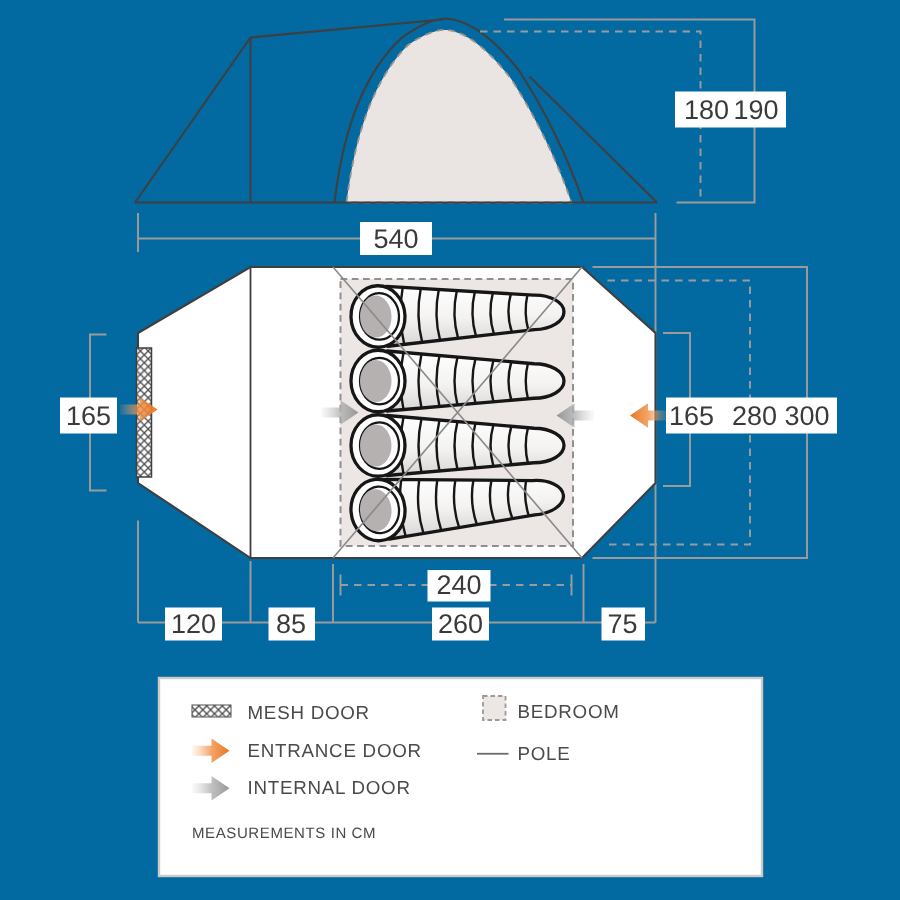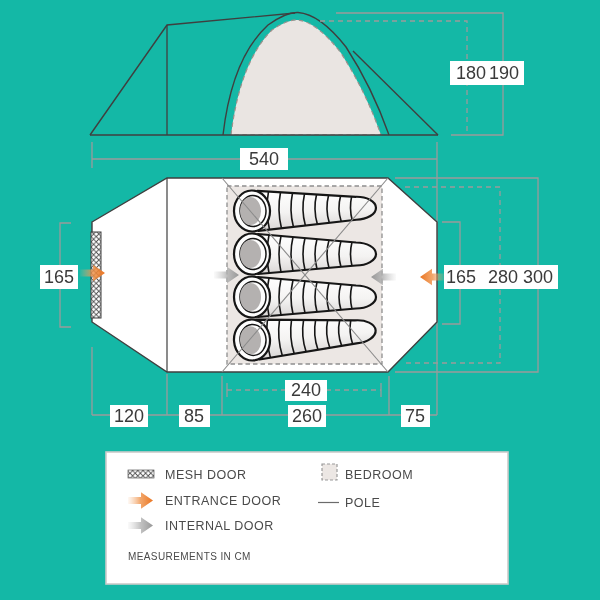--- a/index.html
+++ b/index.html
@@ -1,16 +1,16 @@
 <!DOCTYPE html>
 <html><head>
 <meta charset="utf-8">
 <style>
   html,body{margin:0;padding:0;background:#ffffff;}
-  .stage{width:600px;height:600px;position:relative;background:#14b8a6;font-family:"Liberation Sans",sans-serif;}
+  .stage{width:600px;height:600px;position:relative;background:#0369a1;font-family:"Liberation Sans",sans-serif;}
   svg{display:block;}
   text{font-family:"Liberation Sans",sans-serif;}
   .dim-text{fill:#3a3a3a;font-size:18px;}
   .leg-text{fill:#4a4a4a;font-size:12.5px;letter-spacing:0.5px;}
   .leg-note{fill:#4a4a4a;font-size:10px;letter-spacing:0.4px;}
 </style>
 </head>
 <body>
 
 <div class="stage">

